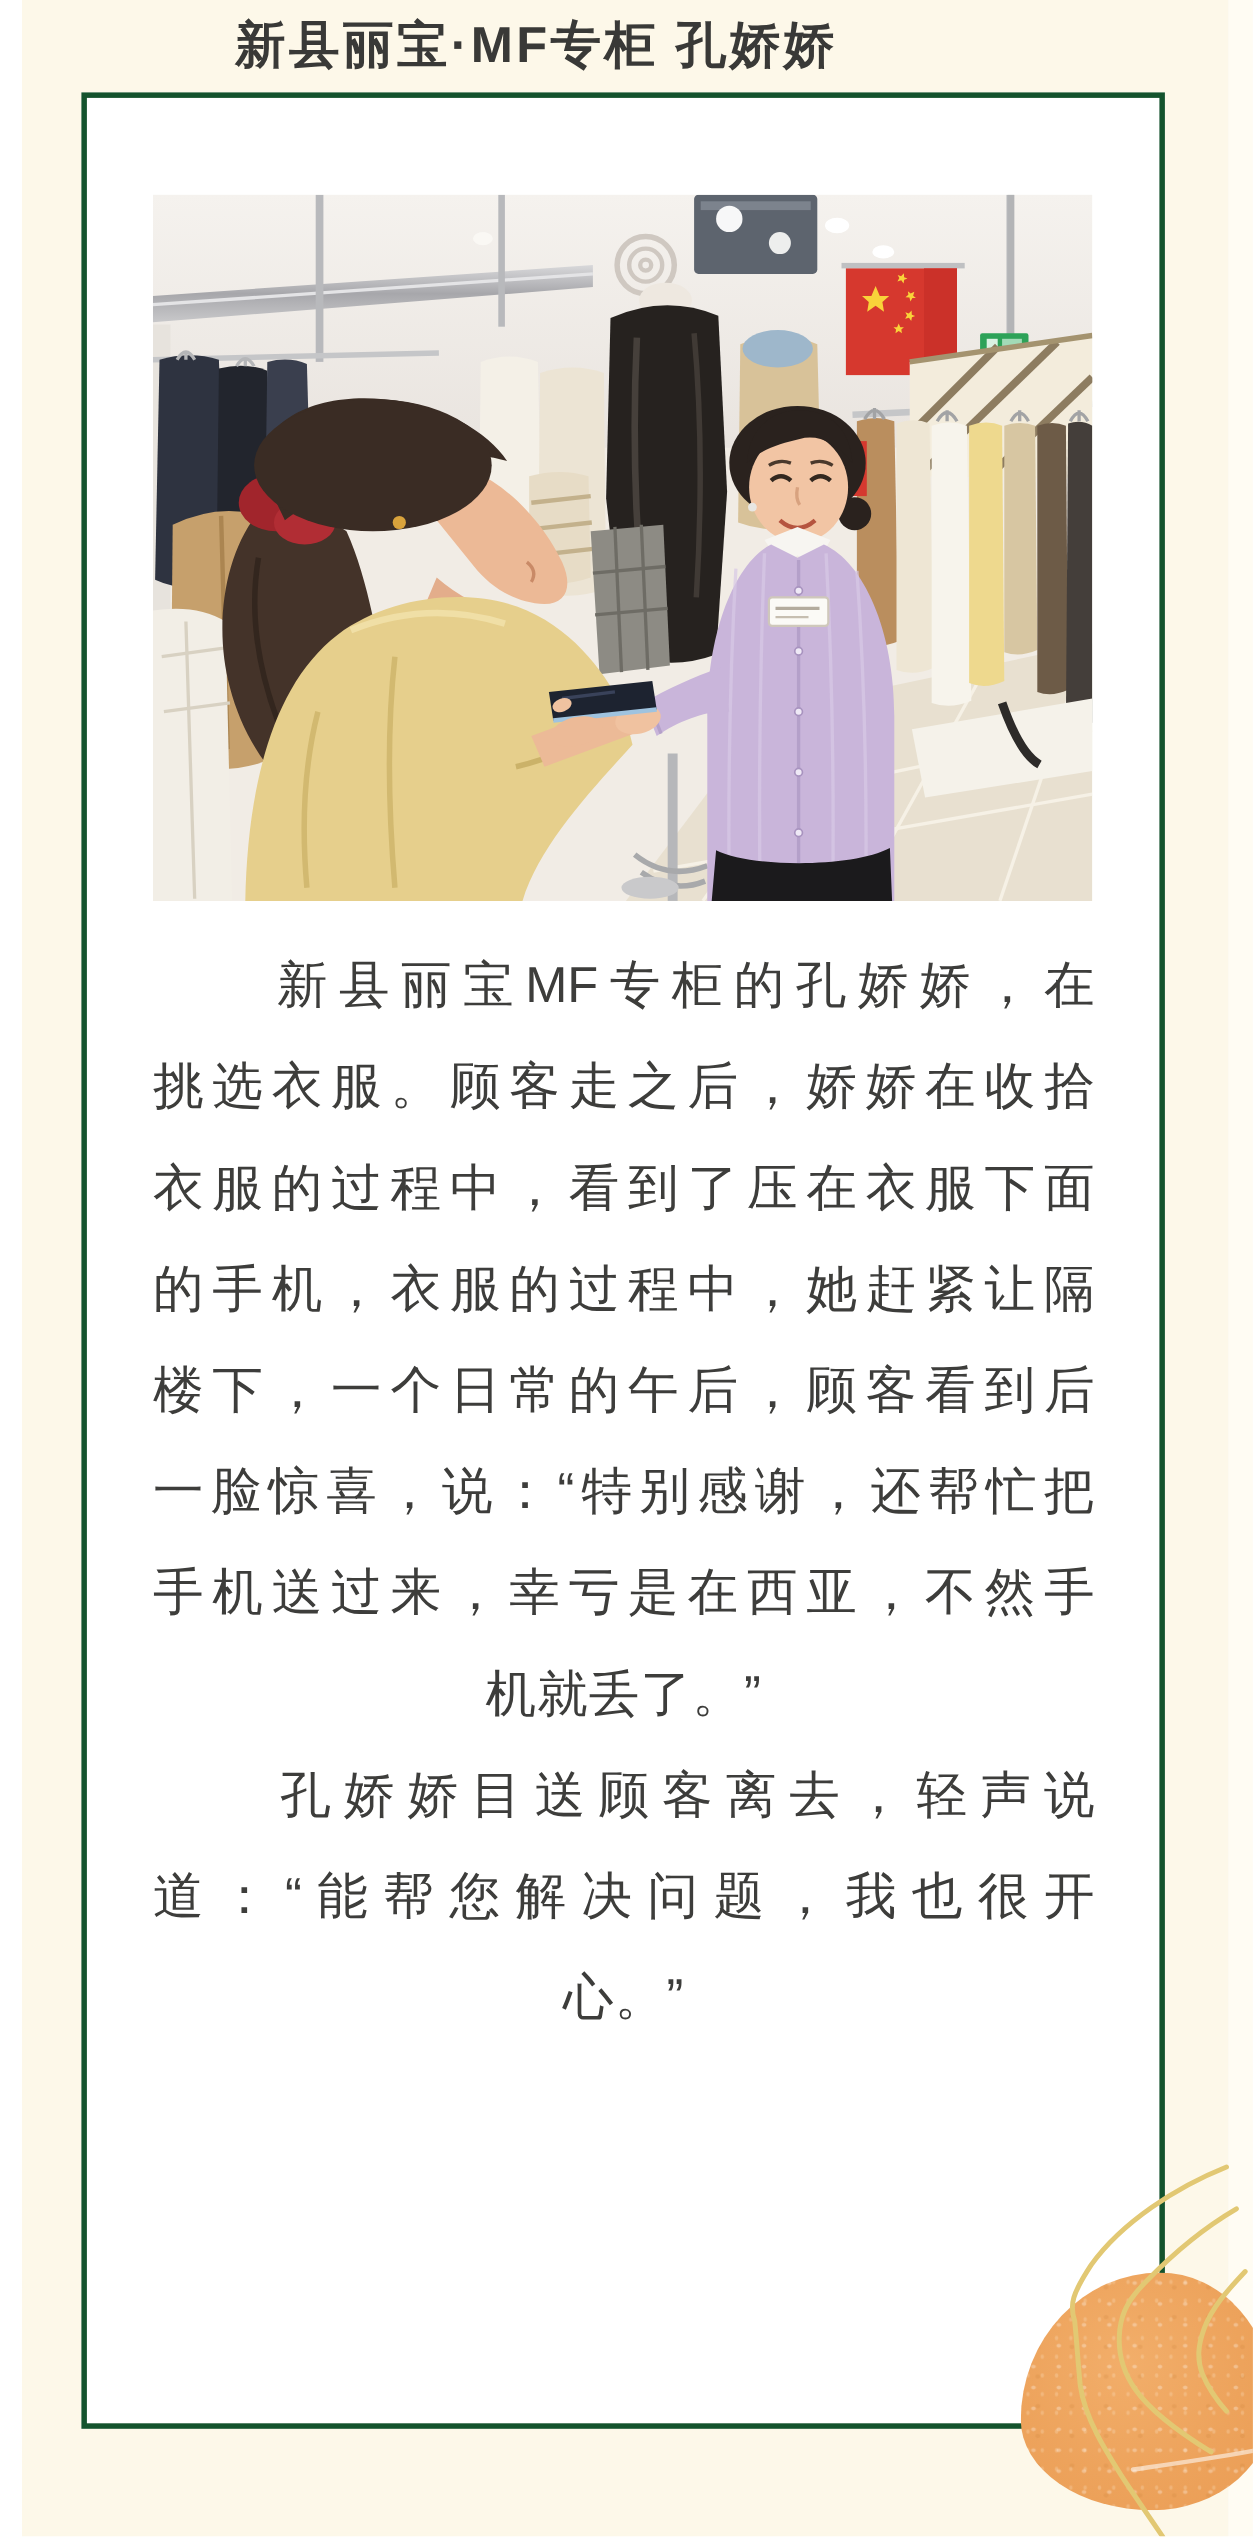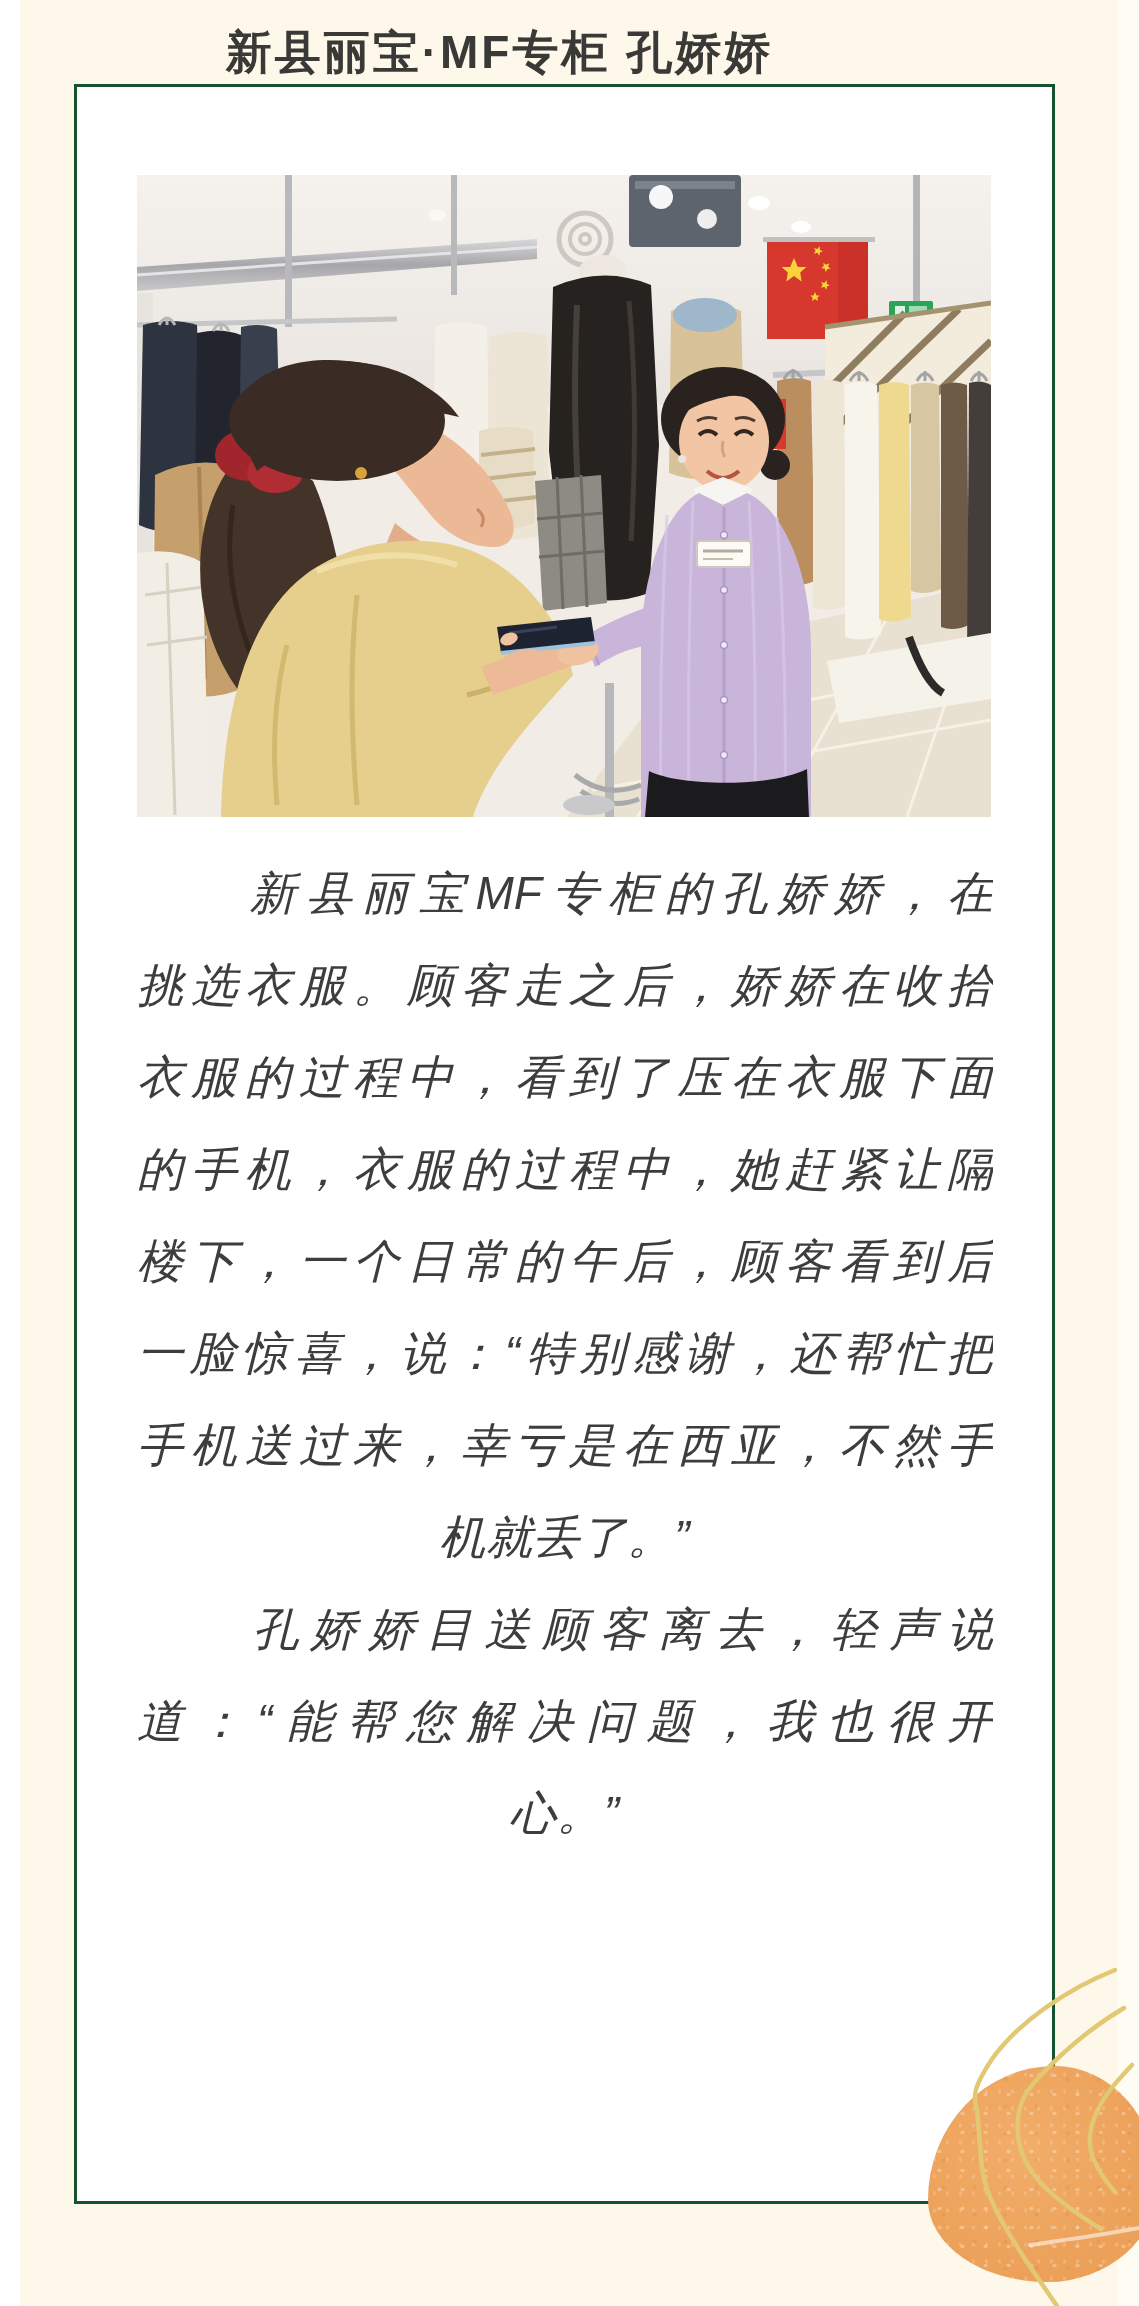--- a/index.html
+++ b/index.html
@@ -10,27 +10,27 @@
   }
   .cream-panel{
     position:absolute;left:20px;top:0;width:1097px;height:2306px;
     background:#fdf8e9;z-index:0;
   }
   .right-strip{
     position:absolute;right:0;top:0;width:22px;height:2306px;
     background:#fffcf3;z-index:0;
   }
   .page-title{
-    position:absolute;left:0;top:12px;width:975px;margin:12px;
+    position:absolute;left:0;top:12px;width:975px;margin:0;
     text-align:center;font-size:46px;line-height:56px;font-weight:600;
     letter-spacing:3px;color:#393937;z-index:3;
   }
   .card{
     position:absolute;left:74px;top:84px;width:975px;height:2114px;
-    background:#ffffff;border:3px solid #14532d;z-index:2;font-style:italic;
+    background:#ffffff;border:5px solid #14532d;z-index:2;
   }
   .photo{
     position:absolute;left:60px;top:88px;width:854px;height:642px;display:block;
   }
   .article{
     position:absolute;left:60px;top:760px;width:856px;
   }
   .line{
     height:92px;line-height:92px;font-size:46px;color:#3d3d3b;
     white-space:nowrap;

